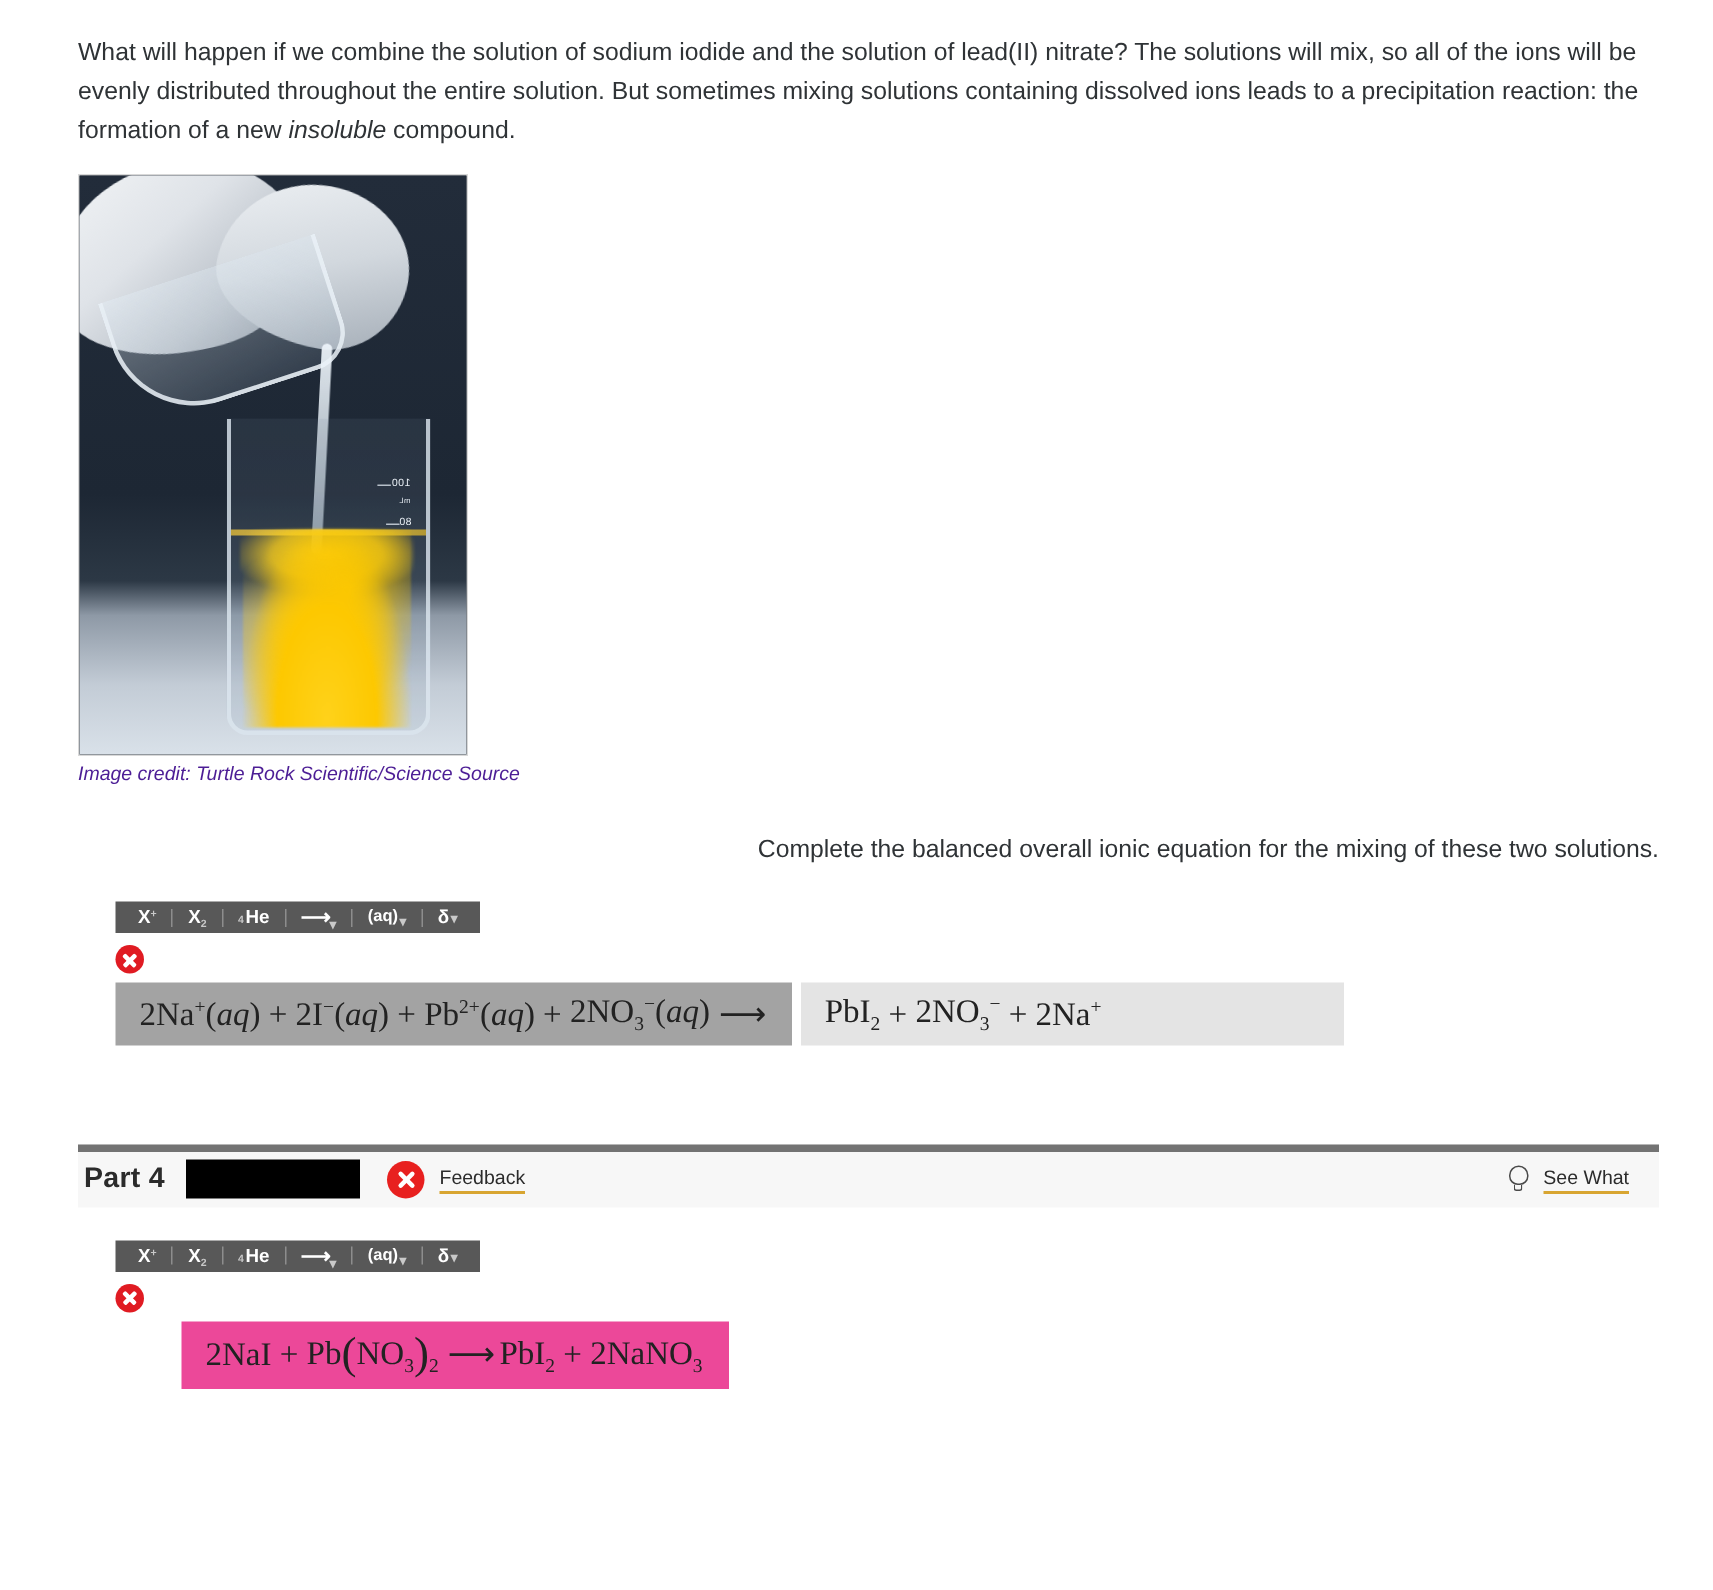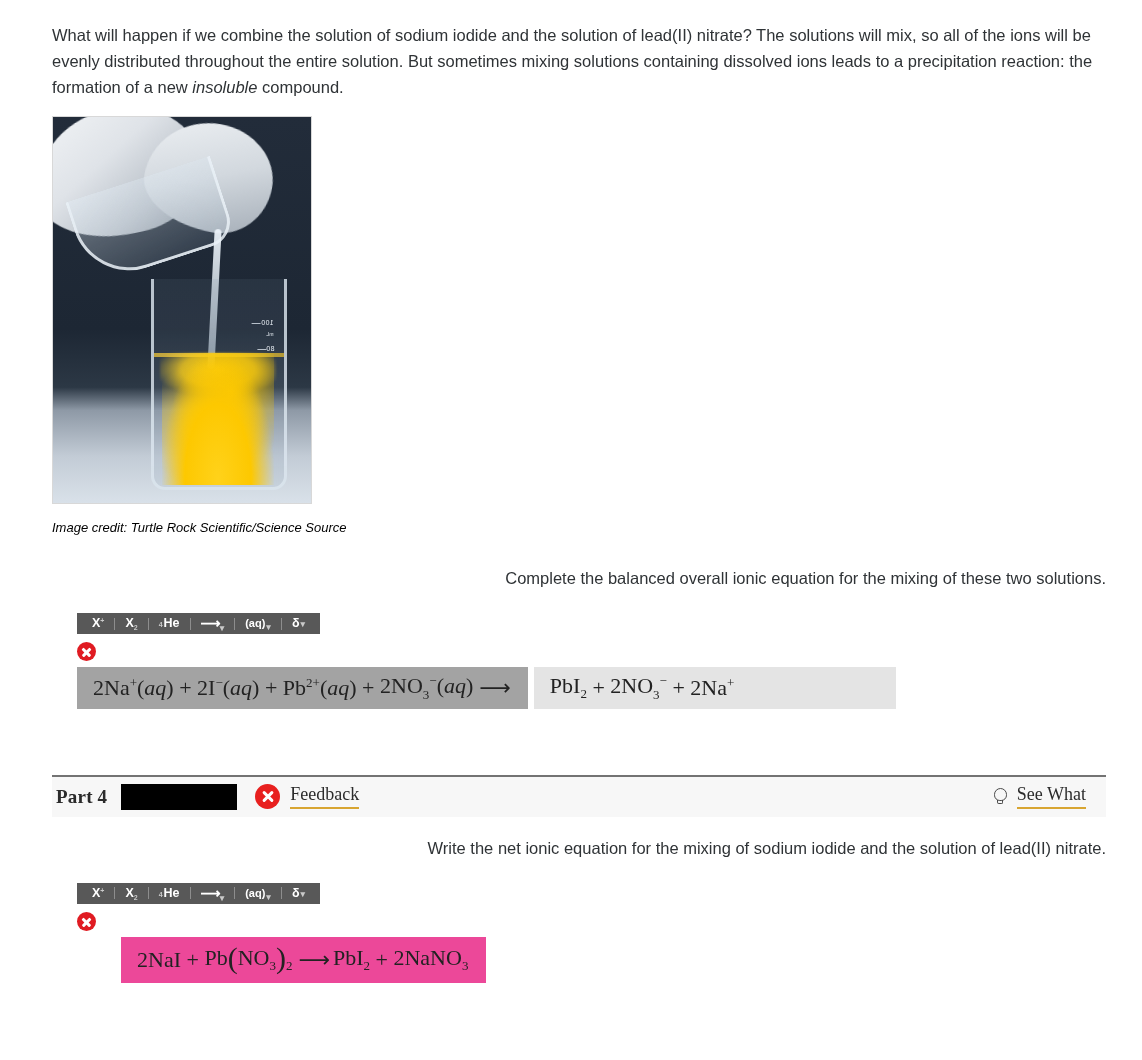--- a/index.html
+++ b/index.html
@@ -163,22 +163,22 @@
     position: absolute;
     right: -9px;
     top: 4px;
     width: 9px;
     height: 1px;
     background: rgba(230,238,245,0.75);
   }
   .caption {
     font-size: 13px;
     font-style: italic;
-    color: #000000;
-    margin-top: 16px;
+    color: #4c1d95;
+    margin-top: 4px;
   }
 
   
   .prompt {
     font-size: 16.5px;
     line-height: 26px;
     color: #2f3336;
     margin-top: 30px;
     text-align: right;
   }
@@ -308,26 +308,25 @@
     top: 3px;
     font-family: "Liberation Serif", serif;
   }
 
   
   .part-bar {
     margin-top: 66px;
     width: 1054px;
     height: 42px;
     background: #f7f7f7;
-    border-top: 2px solid #737373;
+    border-top: 5px solid #737373;
     display: flex;
     align-items: center;
     padding: 0 4px;
     box-sizing: border-box;
-    font-family: Liberation Serif, serif;
   }
   .part-label {
     font-size: 19px;
     font-weight: bold;
     color: #2b2b2b;
     letter-spacing: .2px;
     margin-right: 14px;
   }
   .redacted {
     width: 116px;
@@ -355,21 +354,21 @@
     left: 5.5px;
     top: 11px;
     width: 14px;
     height: 3px;
     background: #ffffff;
     border-radius: 1.5px;
   }
   .err-icon-lg::before { transform: rotate(45deg); }
   .err-icon-lg::after  { transform: rotate(-45deg); }
   .link-orange {
-    font-size: 18px;
+    font-size: 13px;
     color: #2b2b2b;
     border-bottom: 2px solid #d8a531;
     padding-bottom: 2px;
     text-decoration: none;
     cursor: pointer;
   }
   .spacer { flex: 1 1 auto; }
   .hint-grp {
     display: inline-flex;
     align-items: center;
@@ -503,21 +502,20 @@
       <span class="spacer"></span>
       <span class="hint-grp">
         <span class="bulb">
             <span class="glass"></span>
             <span class="base"></span>
           </span>
         <span class="link-orange">See What</span>
       </span>
     </div>
 
-    <div class="prompt" style="margin-top:18px;">Write the net ionic equation for the mixing of sodium iodide and the solution of lead(II) nitrate.</div>
 
     <div class="eq-block">
       <div class="eq-toolbar">
         <span class="tool">
             <span>X</span>
             <sup>+</sup>
           </span>
         <span class="tsep"></span>
         <span class="tool">
             <span>X</span>

